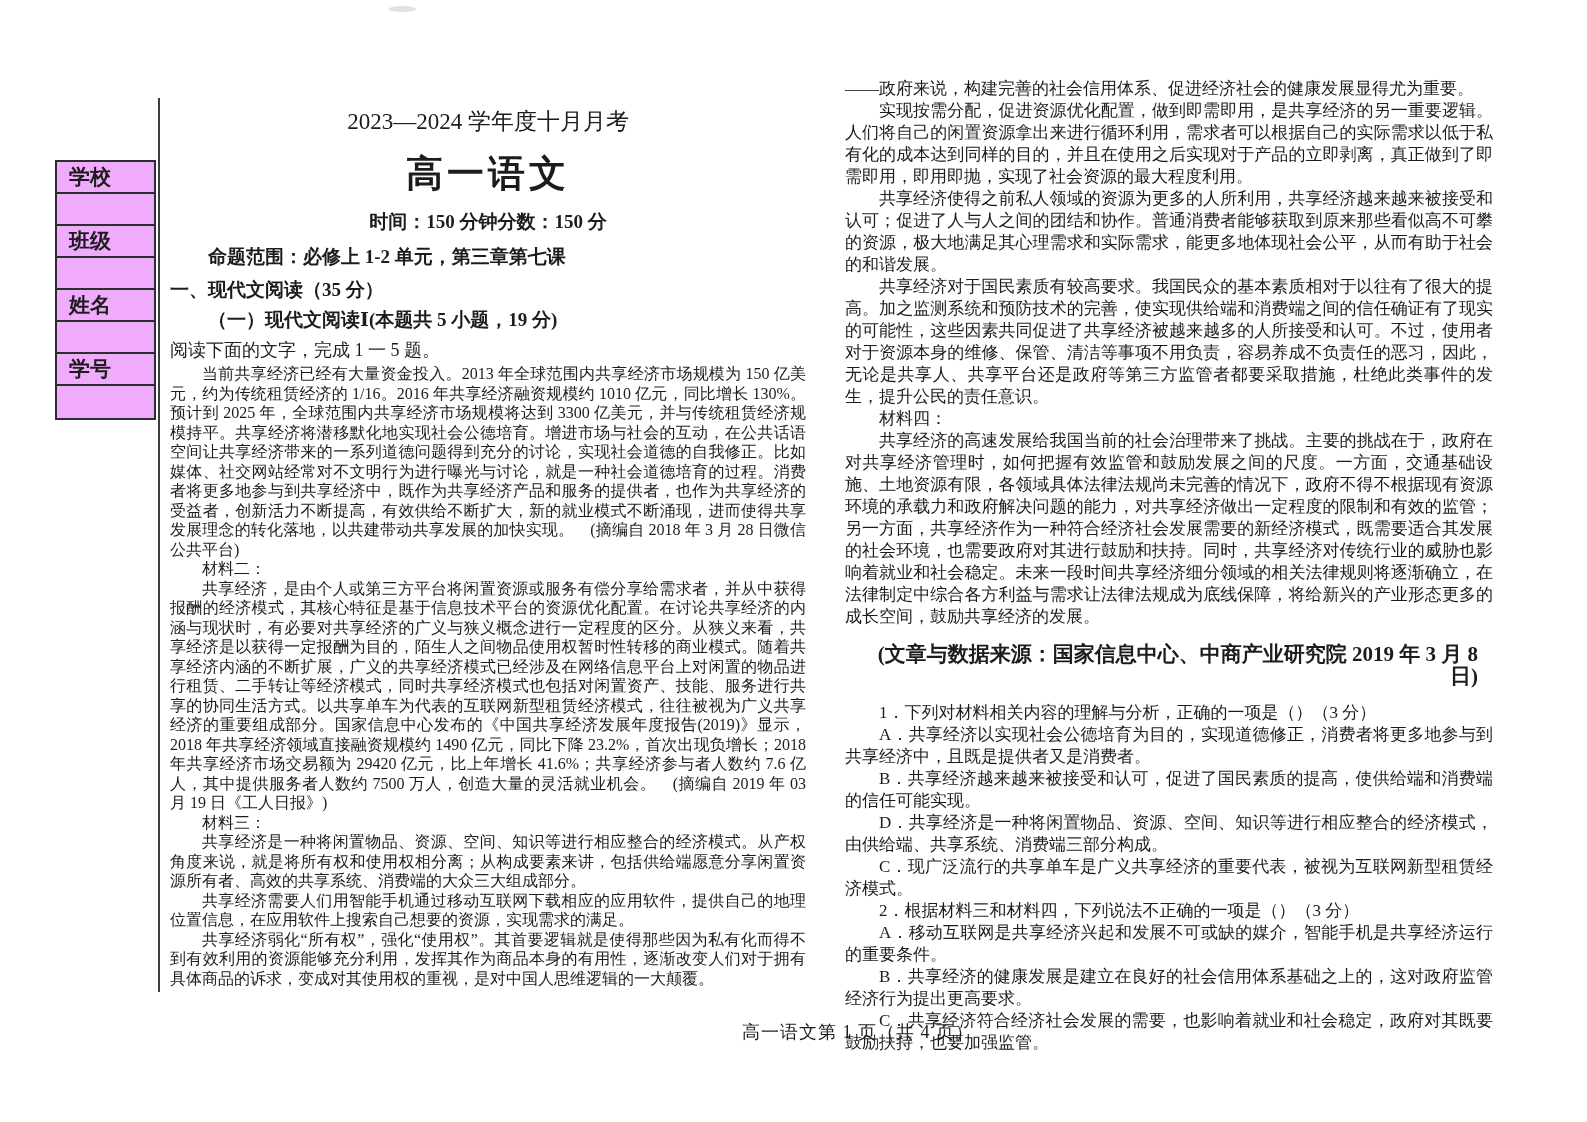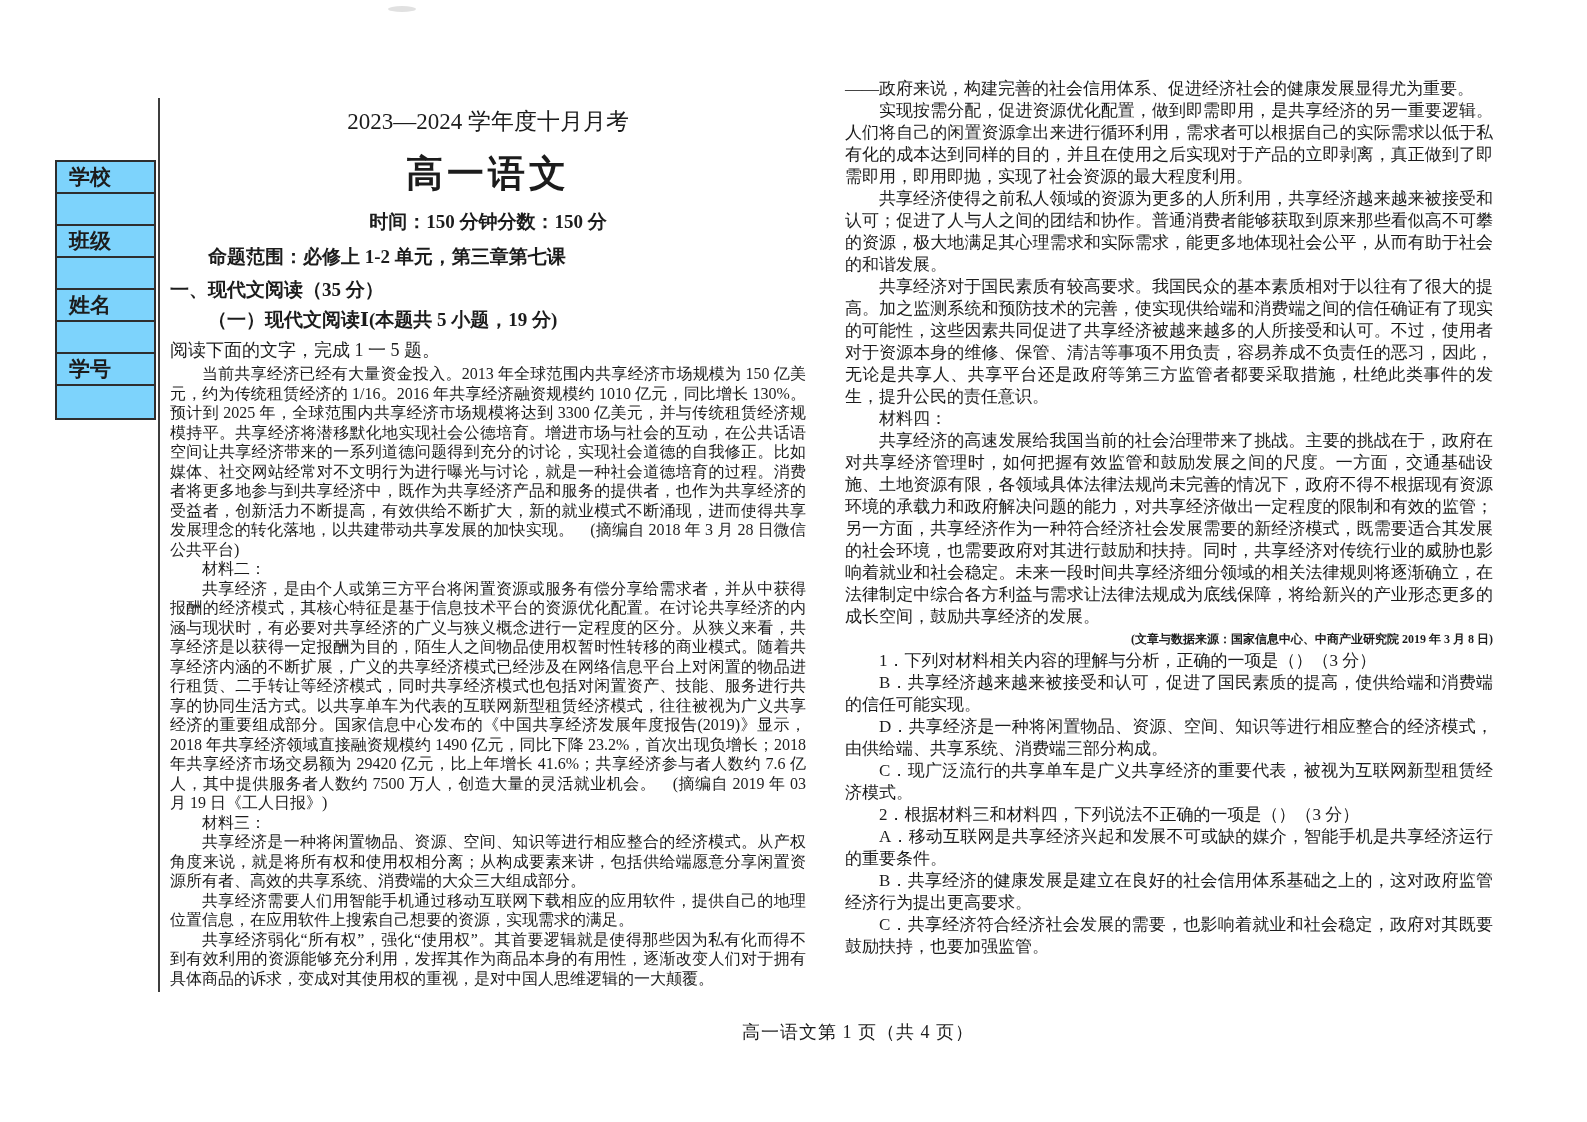--- a/index.html
+++ b/index.html
@@ -9,40 +9,40 @@
     background:#ffffff;
     font-family:"Liberation Serif","DejaVu Serif",serif;
     color:#1c1c1c;
     overflow:hidden;
   }
   
   .smudge{position:absolute;left:388px;top:6px;width:28px;height:6px;background:#c9c9c9;border-radius:50%;opacity:.55;}
   
   .divider{position:absolute;left:158px;top:98px;width:2px;height:894px;background:#3d3d3d;}
   
-  .info-table{position:absolute;left:55px;top:160px;width:97px;border:2px solid #2e2e2e;background:#7dd3fc;text-align:center;}
+  .info-table{position:absolute;left:55px;top:160px;width:97px;border:2px solid #2e2e2e;background:#f0abfc;text-align:center;}
   .info-row{height:32px;border-bottom:2px solid #2e2e2e;box-sizing:border-box;}
   .info-row:last-child{border-bottom:none;}
   .info-label{display:flex;align-items:center;justify-content:space-between;padding:0 12px;font-size:21px;font-weight:700;letter-spacing:0;}
   
   .col-left{position:absolute;left:170px;top:100px;width:636px;}
   .col-right{position:absolute;left:845px;top:78px;width:648px;}
   .title-term{font-size:23px;font-weight:400;text-align:center;margin:6px 0 0;}
   .title-subject{font-size:37px;font-weight:700;text-align:center;margin:12px 0 0;letter-spacing:4px;}
   .title-time{font-size:19px;font-weight:700;text-align:center;margin:10px 0 0;}
   .scope{font-size:19px;font-weight:700;margin:9px 0 0;text-indent:2em;}
   .sec-head{font-size:19px;font-weight:700;margin:7px 0 0;}
   .sec-sub{font-size:19px;font-weight:700;margin:4px 0 3px;text-indent:2em;}
   .instruction{font-size:18px;margin:5px 0 2px;}
   .mat{font-size:16px;line-height:19.5px;text-align:justify;margin:0;}
   .mat.label{text-indent:2em;}
   .mat.para{text-indent:2em;}
   .mat.cont{text-indent:0;}
   .col-right .mat{font-size:17px;line-height:22px;}
-  .source-line{font-size:12px;line-height:22px;font-weight:700;text-align:right;margin:0;}
+  .source-line{font-size:21px;line-height:22px;font-weight:700;text-align:right;margin:15px;}
   .q-stem{font-size:17px;line-height:22px;text-indent:2em;margin:0;font-weight:400;text-align:justify;}
   .q-opt{font-size:17px;line-height:22px;text-indent:2em;margin:0;text-align:justify;}
   .footer{position:absolute;left:742px;top:1020px;font-size:18px;letter-spacing:1px;}
 </style>
 </head>
 <body>
 
 <div class="page">
 
   <div class="smudge"></div>
@@ -92,20 +92,21 @@
     <p class="mat para">实现按需分配，促进资源优化配置，做到即需即用，是共享经济的另一重要逻辑。人们将自己的闲置资源拿出来进行循环利用，需求者可以根据自己的实际需求以低于私有化的成本达到同样的目的，并且在使用之后实现对于产品的立即剥离，真正做到了即需即用，即用即抛，实现了社会资源的最大程度利用。</p>
     <p class="mat para">共享经济使得之前私人领域的资源为更多的人所利用，共享经济越来越来被接受和认可；促进了人与人之间的团结和协作。普通消费者能够获取到原来那些看似高不可攀的资源，极大地满足其心理需求和实际需求，能更多地体现社会公平，从而有助于社会的和谐发展。</p>
     <p class="mat para">共享经济对于国民素质有较高要求。我国民众的基本素质相对于以往有了很大的提高。加之监测系统和预防技术的完善，使实现供给端和消费端之间的信任确证有了现实的可能性，这些因素共同促进了共享经济被越来越多的人所接受和认可。不过，使用者对于资源本身的维修、保管、清洁等事项不用负责，容易养成不负责任的恶习，因此，无论是共享人、共享平台还是政府等第三方监管者都要采取措施，杜绝此类事件的发生，提升公民的责任意识。</p>
 
     <p class="mat label">材料四：</p>
     <p class="mat para">共享经济的高速发展给我国当前的社会治理带来了挑战。主要的挑战在于，政府在对共享经济管理时，如何把握有效监管和鼓励发展之间的尺度。一方面，交通基础设施、土地资源有限，各领域具体法律法规尚未完善的情况下，政府不得不根据现有资源环境的承载力和政府解决问题的能力，对共享经济做出一定程度的限制和有效的监管；另一方面，共享经济作为一种符合经济社会发展需要的新经济模式，既需要适合其发展的社会环境，也需要政府对其进行鼓励和扶持。同时，共享经济对传统行业的威胁也影响着就业和社会稳定。未来一段时间共享经济细分领域的相关法律规则将逐渐确立，在法律制定中综合各方利益与需求让法律法规成为底线保障，将给新兴的产业形态更多的成长空间，鼓励共享经济的发展。</p>
 
     <p class="source-line">(文章与数据来源：国家信息中心、中商产业研究院 2019 年 3 月 8 日)</p>
 
     <p class="q-stem">1．下列对材料相关内容的理解与分析，正确的一项是（）（3 分）</p>
+    <p class="q-opt">A．共享经济以实现社会公德培育为目的，实现道德修正，消费者将更多地参与到共享经济中，且既是提供者又是消费者。</p>
     <p class="q-opt">B．共享经济越来越来被接受和认可，促进了国民素质的提高，使供给端和消费端的信任可能实现。</p>
     <p class="q-opt">D．共享经济是一种将闲置物品、资源、空间、知识等进行相应整合的经济模式，由供给端、共享系统、消费端三部分构成。</p>
     <p class="q-opt">C．现广泛流行的共享单车是广义共享经济的重要代表，被视为互联网新型租赁经济模式。</p>
 
     <p class="q-stem">2．根据材料三和材料四，下列说法不正确的一项是（）（3 分）</p>
     <p class="q-opt">A．移动互联网是共享经济兴起和发展不可或缺的媒介，智能手机是共享经济运行的重要条件。</p>
     <p class="q-opt">B．共享经济的健康发展是建立在良好的社会信用体系基础之上的，这对政府监管经济行为提出更高要求。</p>
     <p class="q-opt">C．共享经济符合经济社会发展的需要，也影响着就业和社会稳定，政府对其既要鼓励扶持，也要加强监管。</p>
   </div>
 

